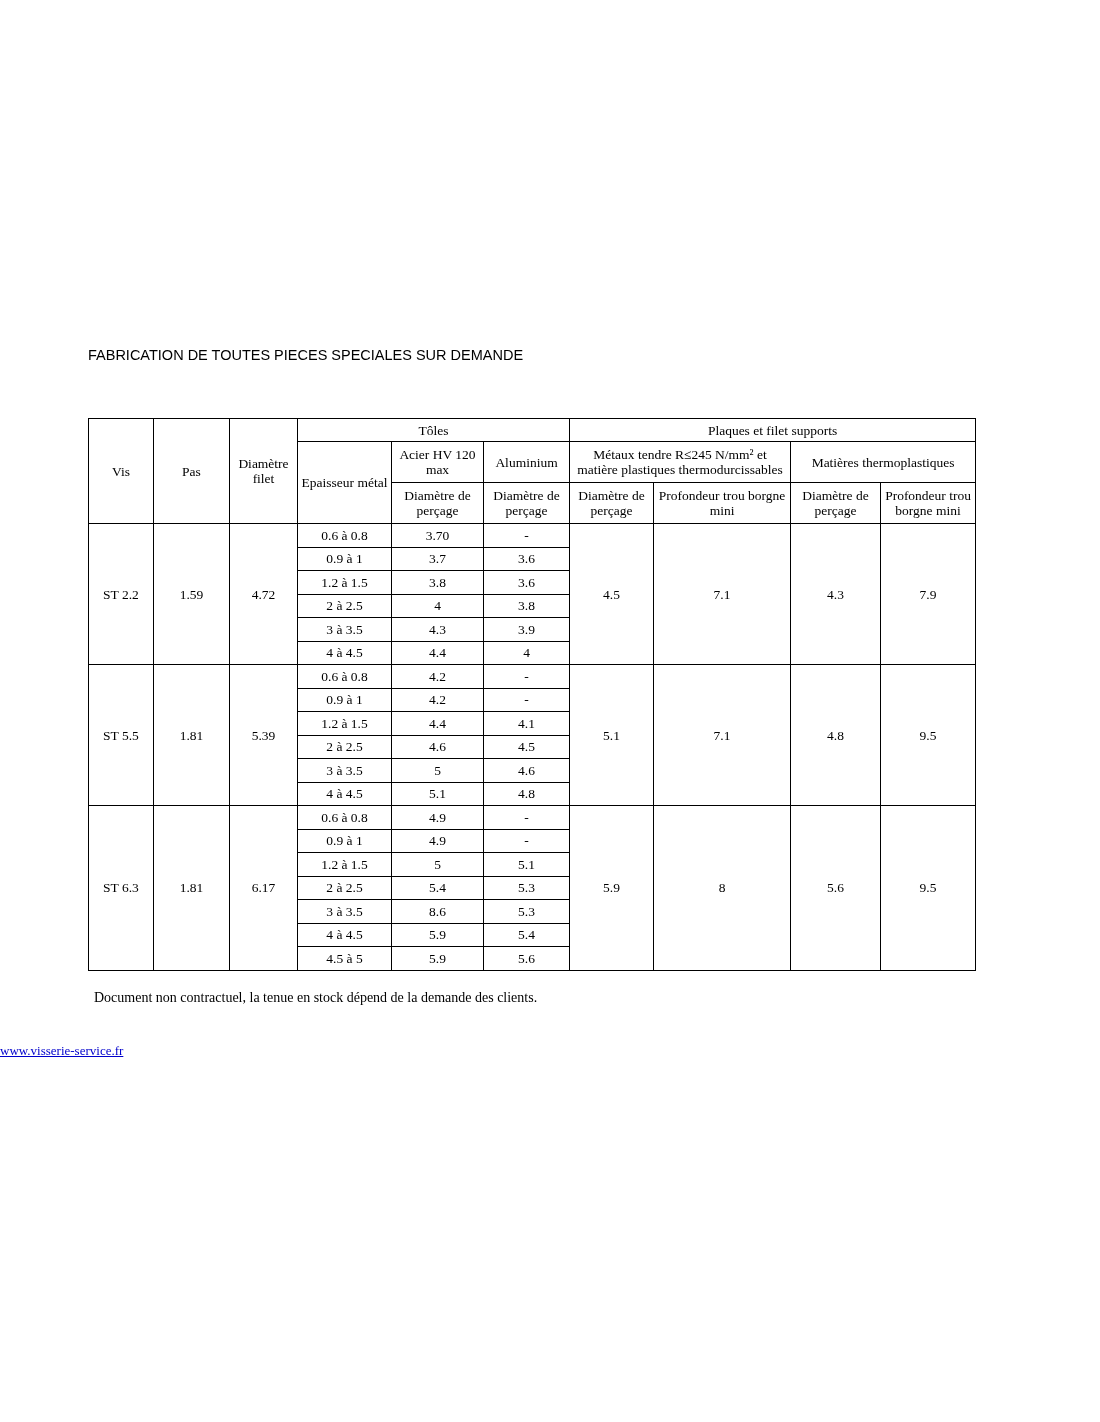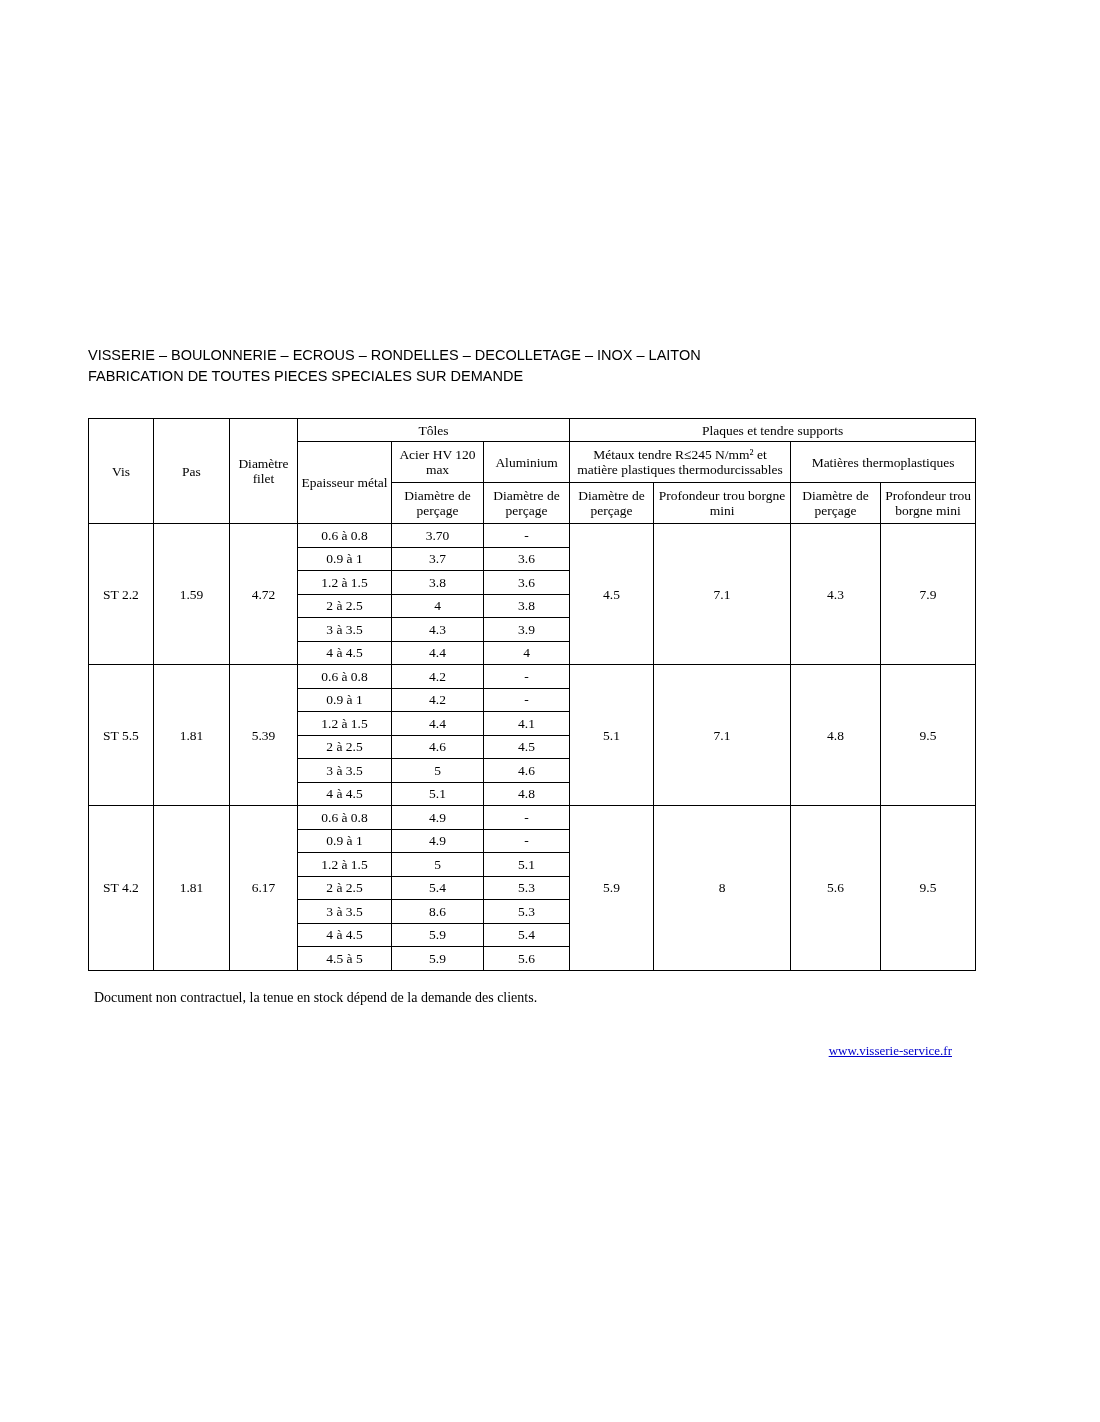--- a/index.html
+++ b/index.html
@@ -72,38 +72,36 @@
     left: 94px;
     top: 990px;
     font-size: 14px;
     font-family: "Liberation Serif", serif;
   }
   .links {
     position: absolute;
     left: 0;
     top: 1042px;
     width: 912px;
-    text-align: right;
+    text-align: left;
     font-size: 13px;
     font-family: "Liberation Serif", serif;
     line-height: 17px;
-    margin-left: 40px;
   }
   .links a {
     color: #0000cc;
     text-decoration: underline;
   }
 </style>
 </head>
 <body>
 
 <div class="page">
 
   <div class="header-block">
-    <div class="header-line1">VISSERIE – BOULONNERIE – ECROUS – RONDELLES – DECOLLETAGE – INOX – LAITON</div>
     <div class="header-line2">FABRICATION DE TOUTES PIECES SPECIALES SUR DEMANDE</div>
   </div>
 
   <table class="main">
     <colgroup>
       <col style="width:65px">
       <col style="width:76px">
       <col style="width:68px">
       <col style="width:94px">
       <col style="width:92px">
@@ -112,21 +110,21 @@
       <col style="width:137px">
       <col style="width:90px">
       <col style="width:95px">
     </colgroup>
     <tbody id="table-body">
         <tr>
           <td rowspan="3">Vis</td>
           <td rowspan="3">Pas</td>
           <td rowspan="3">Diamètre filet</td>
           <td colspan="3" class="hgroup">Tôles</td>
-          <td colspan="4" class="hgroup">Plaques et tendre supports</td>
+          <td colspan="4" class="hgroup">Plaques et filet supports</td>
         </tr>
         <tr>
           <td rowspan="2">Epaisseur métal</td>
           <td class="tall">Acier HV 120 max</td>
           <td class="tall">Aluminium</td>
           <td colspan="2" class="tall">Métaux tendre R≤245 N/mm² et matière plastiques thermodurcissables</td>
           <td colspan="2" class="tall">Matières thermoplastiques</td>
         </tr>
         <tr>
           <td class="tall">Diamètre de perçage</td>
@@ -204,21 +202,21 @@
           <td>3 à 3.5</td>
           <td>5</td>
           <td>4.6</td>
         </tr>
         <tr class="datarow">
           <td>4 à 4.5</td>
           <td>5.1</td>
           <td>4.8</td>
         </tr>
         <tr class="datarow">
-          <td rowspan="7">ST 4.2</td>
+          <td rowspan="7">ST 6.3</td>
           <td rowspan="7">1.81</td>
           <td rowspan="7">6.17</td>
           <td>0.6 à 0.8</td>
           <td>4.9</td>
           <td>-</td>
           <td rowspan="7">5.9</td>
           <td rowspan="7">8</td>
           <td rowspan="7">5.6</td>
           <td rowspan="7">9.5</td>
         </tr>

